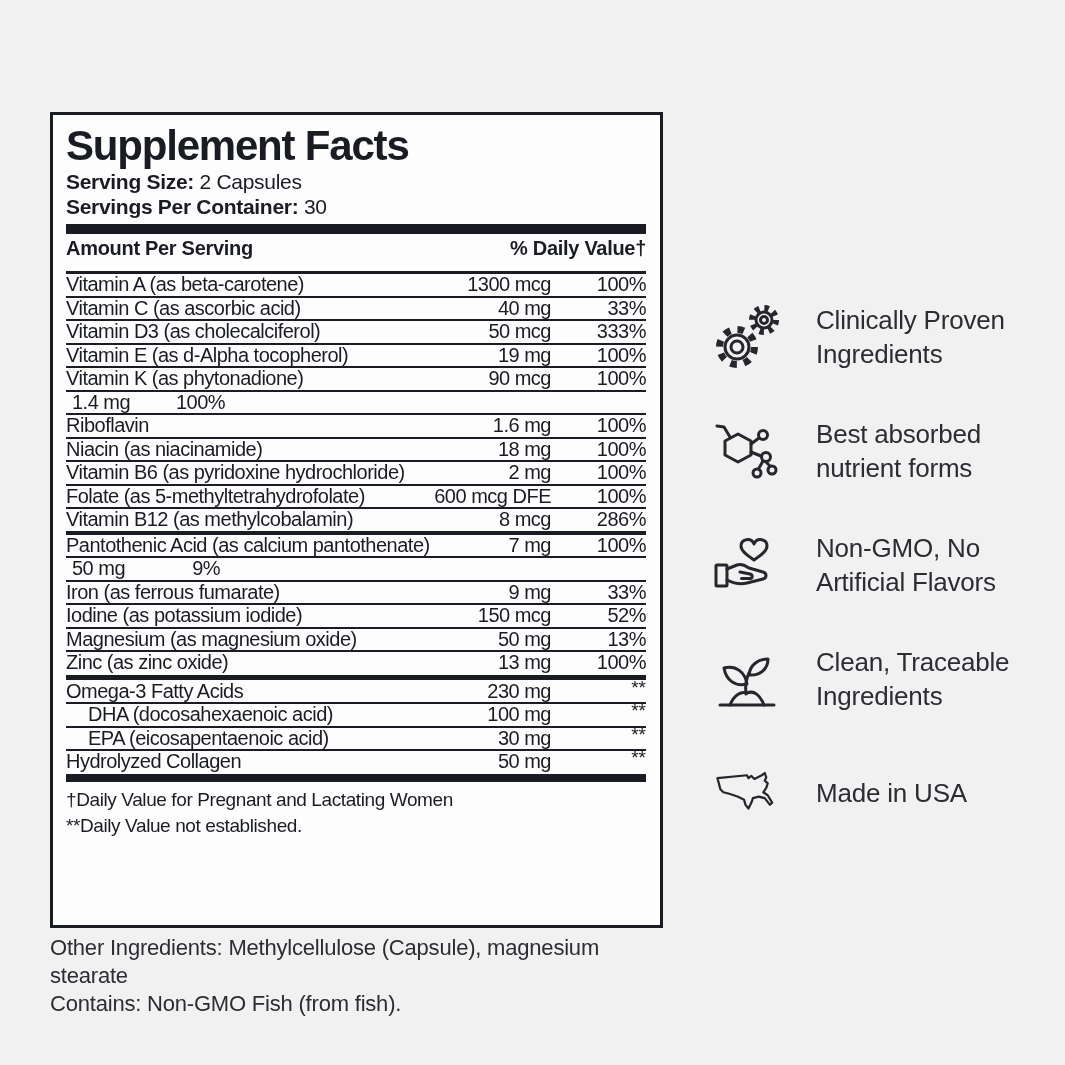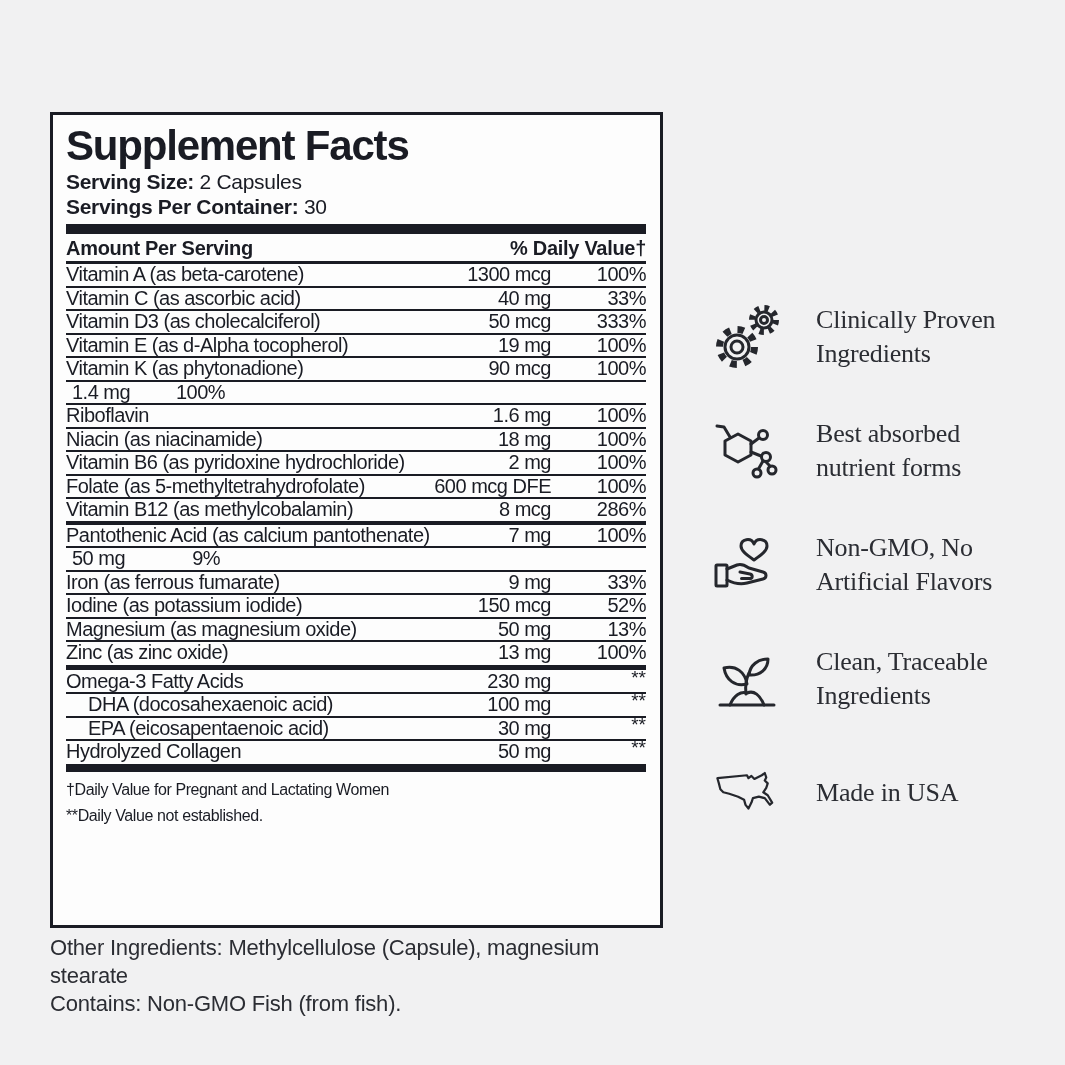--- a/index.html
+++ b/index.html
@@ -29,44 +29,44 @@
   }
   .panel-title{
     font-size:42px;font-weight:700;letter-spacing:-1.2px;line-height:46px;
   }
   .serving-line{font-size:21px;line-height:25px;}
   .serving-line .lbl{font-weight:700;}
   .bar-heavy{height:10px;background:var(--ink);margin-top:5px;}
   .hdr-row{
     display:flex;justify-content:space-between;align-items:flex-end;
     font-size:20px;font-weight:700;line-height:24px;
-    padding:2px 0 1px 0;
+    padding:2px 0 11px 0;
     border-bottom:3px solid var(--ink);
   }
   .nrow{display:flex;align-items:baseline;font-size:20px;line-height:21.5px;letter-spacing:-0.5px;}
   .nrow .nname{flex:1 1 auto;white-space:nowrap;overflow:hidden;}
   .nrow.indent .nname{padding-left:22px;}
   .nrow .namt{white-space:nowrap;text-align:right;margin-left:6px;}
   .nrow .npct{width:95px;flex:0 0 95px;text-align:right;white-space:nowrap;}
   .nrow .npct.star{position:relative;top:-4px;font-size:19px;letter-spacing:0;}
   .div-double{height:2px;border-top:1.5px solid var(--ink);border-bottom:1.5px solid var(--ink);}
   .div-thick{height:5px;background:var(--ink);margin:1px 0;}
   .div-heavy{height:8px;background:var(--ink);margin:1px 0 2px 0;}
-  .footnotes{font-size:16px;line-height:26px;padding-top:3px;letter-spacing:-0.4px;}
+  .footnotes{font-size:19px;line-height:26px;padding-top:3px;letter-spacing:-0.4px;}
 
   
   .below{
     position:absolute;left:50px;top:934px;width:620px;
     font-size:22px;line-height:28px;color:var(--benefit);
     letter-spacing:-0.2px;
   }
 
   
   .benefits{position:absolute;left:710px;top:300px;width:340px;}
-  .benefit{display:flex;align-items:center;height:74px;margin-bottom:40px;font-family:Liberation Serif, serif;}
+  .benefit{display:flex;align-items:center;height:74px;margin-bottom:40px;}
   .benefit:last-child{margin-bottom:0;}
   .bicon{width:74px;height:74px;flex:0 0 74px;margin-right:32px;display:flex;align-items:center;justify-content:center;}
   .bicon svg{width:74px;height:74px;stroke:#25272d;fill:none;stroke-width:3;stroke-linecap:round;stroke-linejoin:round;}
   .btext{font-size:26px;line-height:34px;color:var(--benefit);width:222px;letter-spacing:-0.2px;}
 </style>
 </head>
 <body>
 
 <div class="canvas">
 

